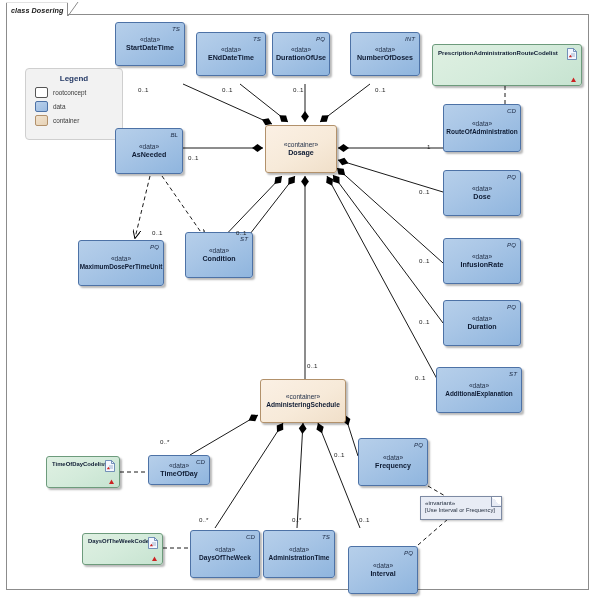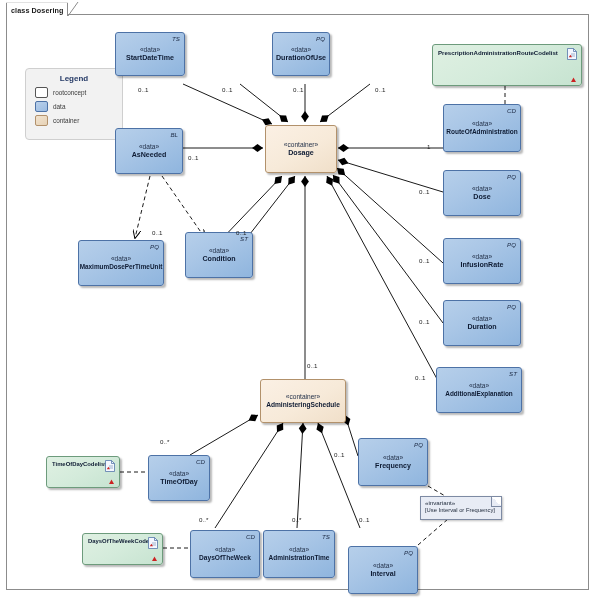--- a/index.html
+++ b/index.html
@@ -75,21 +75,21 @@
             pointer-events:none;}
   .mult{position:absolute;font-size:6.2px;color:#222;white-space:nowrap;}
 </style>
 </head>
 <body>
 
 <div id="canvas">
 
   <div class="frame"></div>
 
-  <div class="tab" style="width:62px;">
+  <div class="tab" style="width:62px;font-style:italic;">
     <div class="tab-inner">
       <span class="tab-label">class Dosering</span>
     </div>
   </div>
   <svg class="edges" style="z-index:3;">
     <path d="M68,16 L78,2" stroke="#8c8c8c" stroke-width="1" fill="none"></path>
     <path d="M6,2 L68,2" stroke="#fff" stroke-width="1.4" fill="none"></path>
   </svg>
 
   <svg class="edges">
@@ -147,33 +147,43 @@
     <div class="legend-row">
       <span class="legend-sw sw-data"></span>
       <span class="legend-lbl">data</span>
     </div>
     <div class="legend-row">
       <span class="legend-sw sw-cont"></span>
       <span class="legend-lbl">container</span>
     </div>
   </div>
 
-  <div class="node data" style="left:115px;top:32px;width:70px;height:44px;">
+  <div class="node data" style="left:115px;top:22px;width:70px;height:44px;">
     <span class="type">TS</span>
     <span class="stereo">«data»</span>
     <span class="nm">StartDateTime</span>
   </div>
 
+  <div class="node data" style="left:196px;top:32px;width:70px;height:44px;">
+    <span class="type">TS</span>
+    <span class="stereo">«data»</span>
+    <span class="nm">ENdDateTime</span>
+  </div>
 
   <div class="node data" style="left:272px;top:32px;width:58px;height:44px;">
     <span class="type">PQ</span>
     <span class="stereo">«data»</span>
     <span class="nm">DurationOfUse</span>
   </div>
 
+  <div class="node data" style="left:350px;top:32px;width:70px;height:44px;">
+    <span class="type">INT</span>
+    <span class="stereo">«data»</span>
+    <span class="nm">NumberOfDoses</span>
+  </div>
 
   <div class="node data" style="left:115px;top:128px;width:68px;height:46px;">
     <span class="type">BL</span>
     <span class="stereo">«data»</span>
     <span class="nm">AsNeeded</span>
   </div>
 
   <div class="node data" style="left:78px;top:240px;width:86px;height:46px;">
     <span class="type">PQ</span>
     <span class="stereo">«data»</span>
@@ -225,21 +235,21 @@
     <span class="stereo">«container»</span>
     <span class="nm" style="font-size:6.6px;">AdministeringSchedule</span>
   </div>
 
   <div class="node data" style="left:358px;top:438px;width:70px;height:48px;">
     <span class="type">PQ</span>
     <span class="stereo">«data»</span>
     <span class="nm">Frequency</span>
   </div>
 
-  <div class="node data" style="left:148px;top:455px;width:62px;height:46px;">
+  <div class="node data" style="left:148px;top:455px;width:62px;height:30px;">
     <span class="type">CD</span>
     <span class="stereo">«data»</span>
     <span class="nm">TimeOfDay</span>
   </div>
 
   <div class="node data" style="left:190px;top:530px;width:70px;height:48px;">
     <span class="type">CD</span>
     <span class="stereo">«data»</span>
     <span class="nm" style="font-size:6.6px;">DaysOfTheWeek</span>
   </div>

